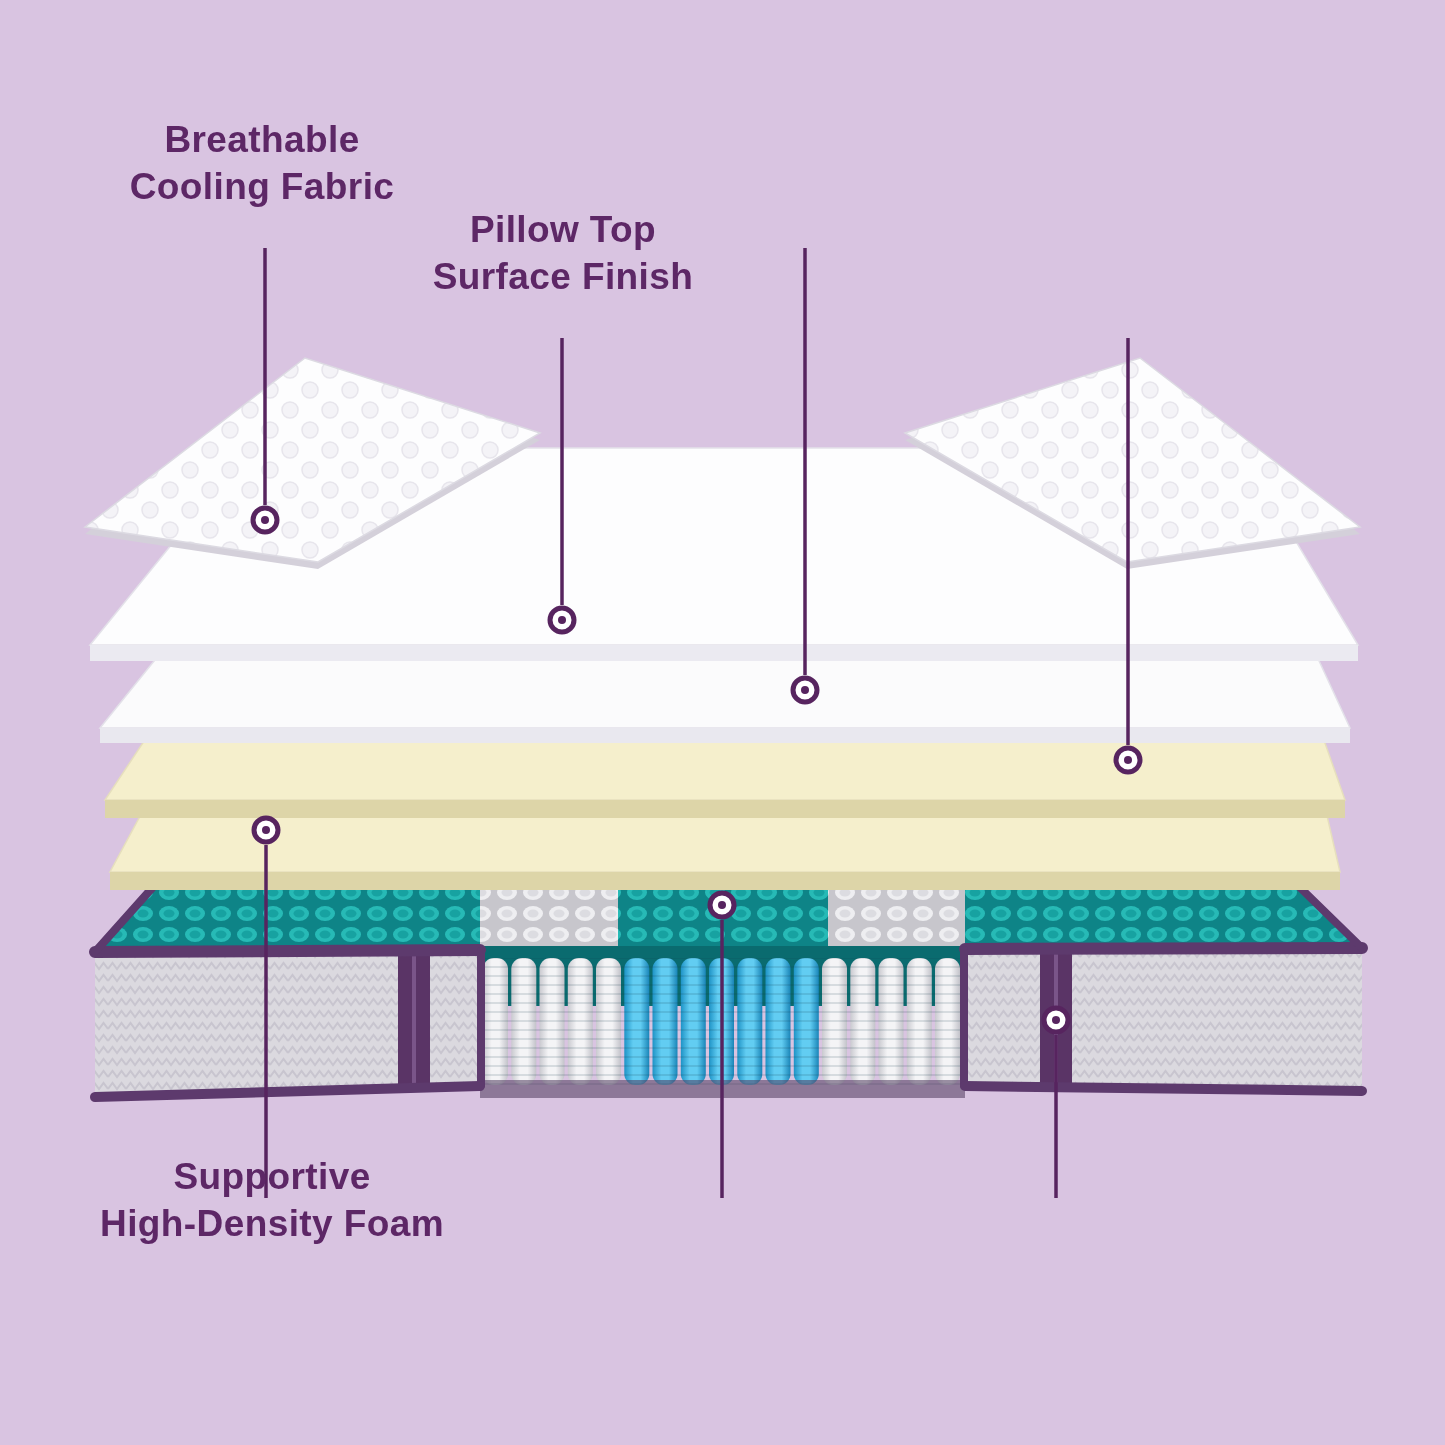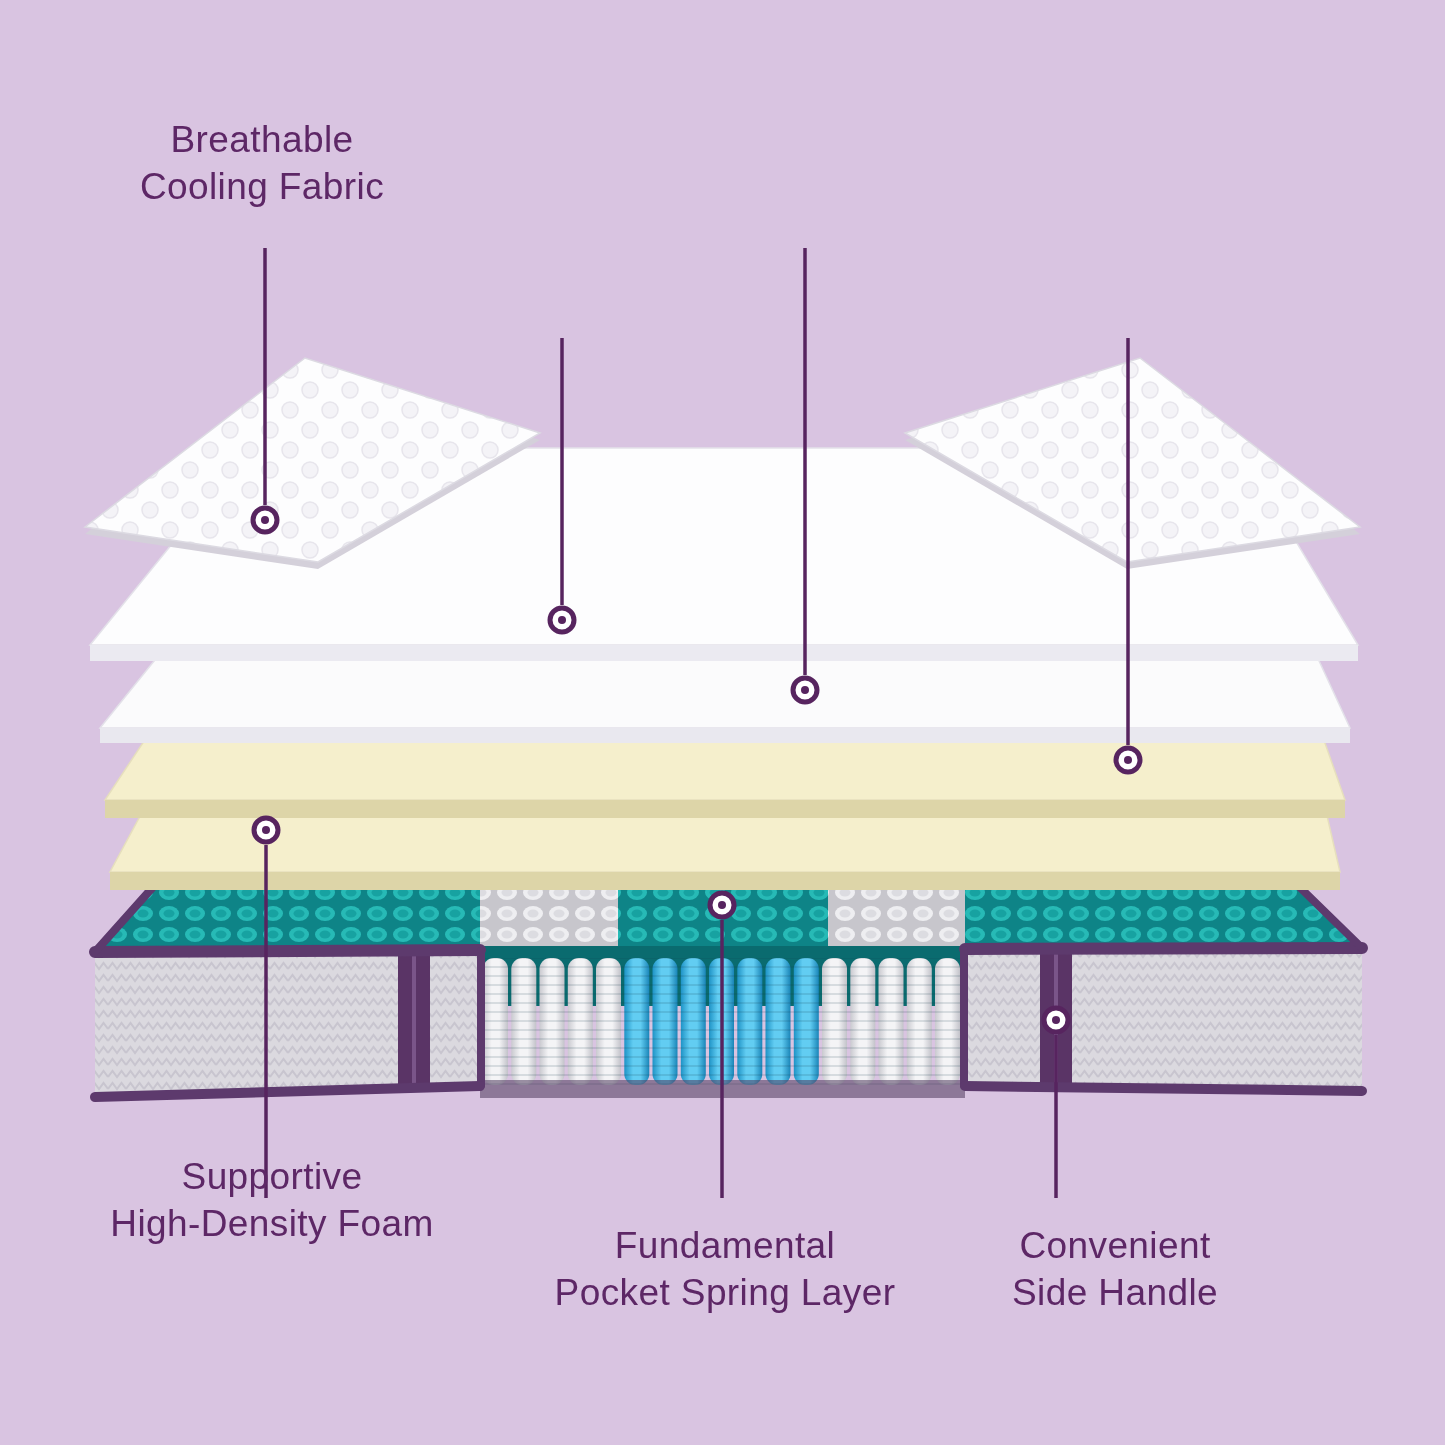--- a/index.html
+++ b/index.html
@@ -19,21 +19,21 @@
     width:1445px;height:1445px;
   }
   .stage svg{position:absolute;inset:0;}
   .label{
     position:absolute;
     transform:translateX(-50%);
     text-align:center;
     color:var(--text);
     font-size:37px;
     line-height:47px;
-    font-weight:400;
+    font-weight:700;
     letter-spacing:.4px;
     white-space:pre-line;
   }
 </style>
 </head>
 <body>
 
 <div class="stage">
 
   <svg viewBox="0 0 1445 1445" width="1445" height="1445">
@@ -204,23 +204,21 @@
         <circle cx="1056" cy="1020" r="12" fill="#ffffff" stroke="#57245f" stroke-width="5"></circle>
         <circle cx="1056" cy="1020" r="4" fill="#57245f"></circle>
       </g>
     </g>
   </svg>
 
   <div class="label" style="left:262px;top:116px">Breathable
 Cooling Fabric</div>
 
 
+  <div class="label" style="left:563px;top:206px">Pillow Top
+Surface Finish</div>
 
 
   <div class="label" style="left:272px;top:1153px">Supportive
 High-Density Foam</div>
 
-  <div class="label" style="left:725px;top:1222px">Fundamental
-Pocket Spring Layer</div>
-
-  <div class="label" style="left:1115px;top:1222px">Convenient
-Side Handle</div>
+
 </div>
 
 </body></html>

